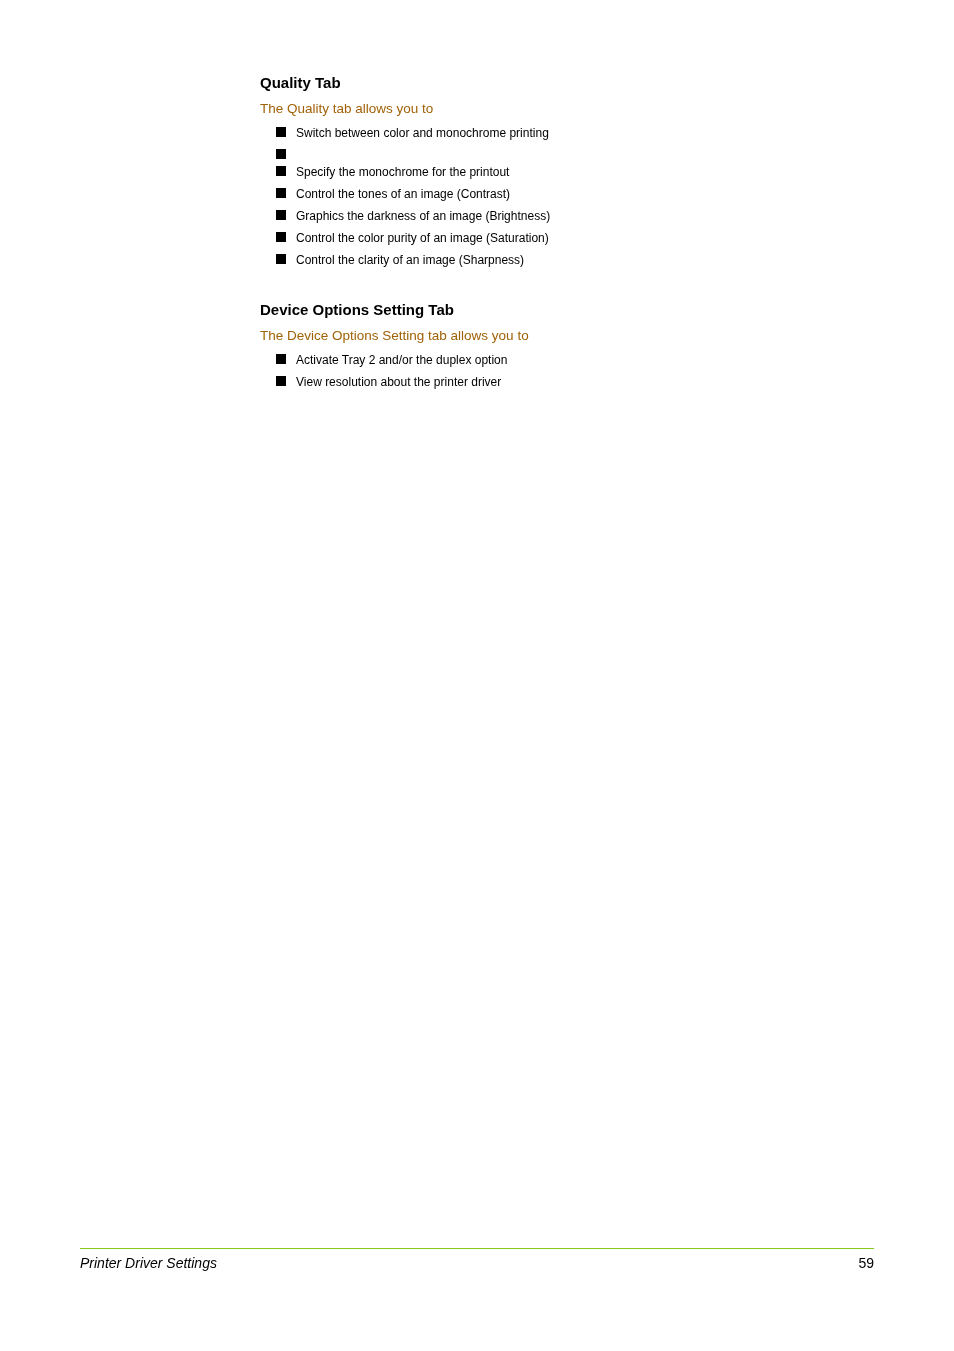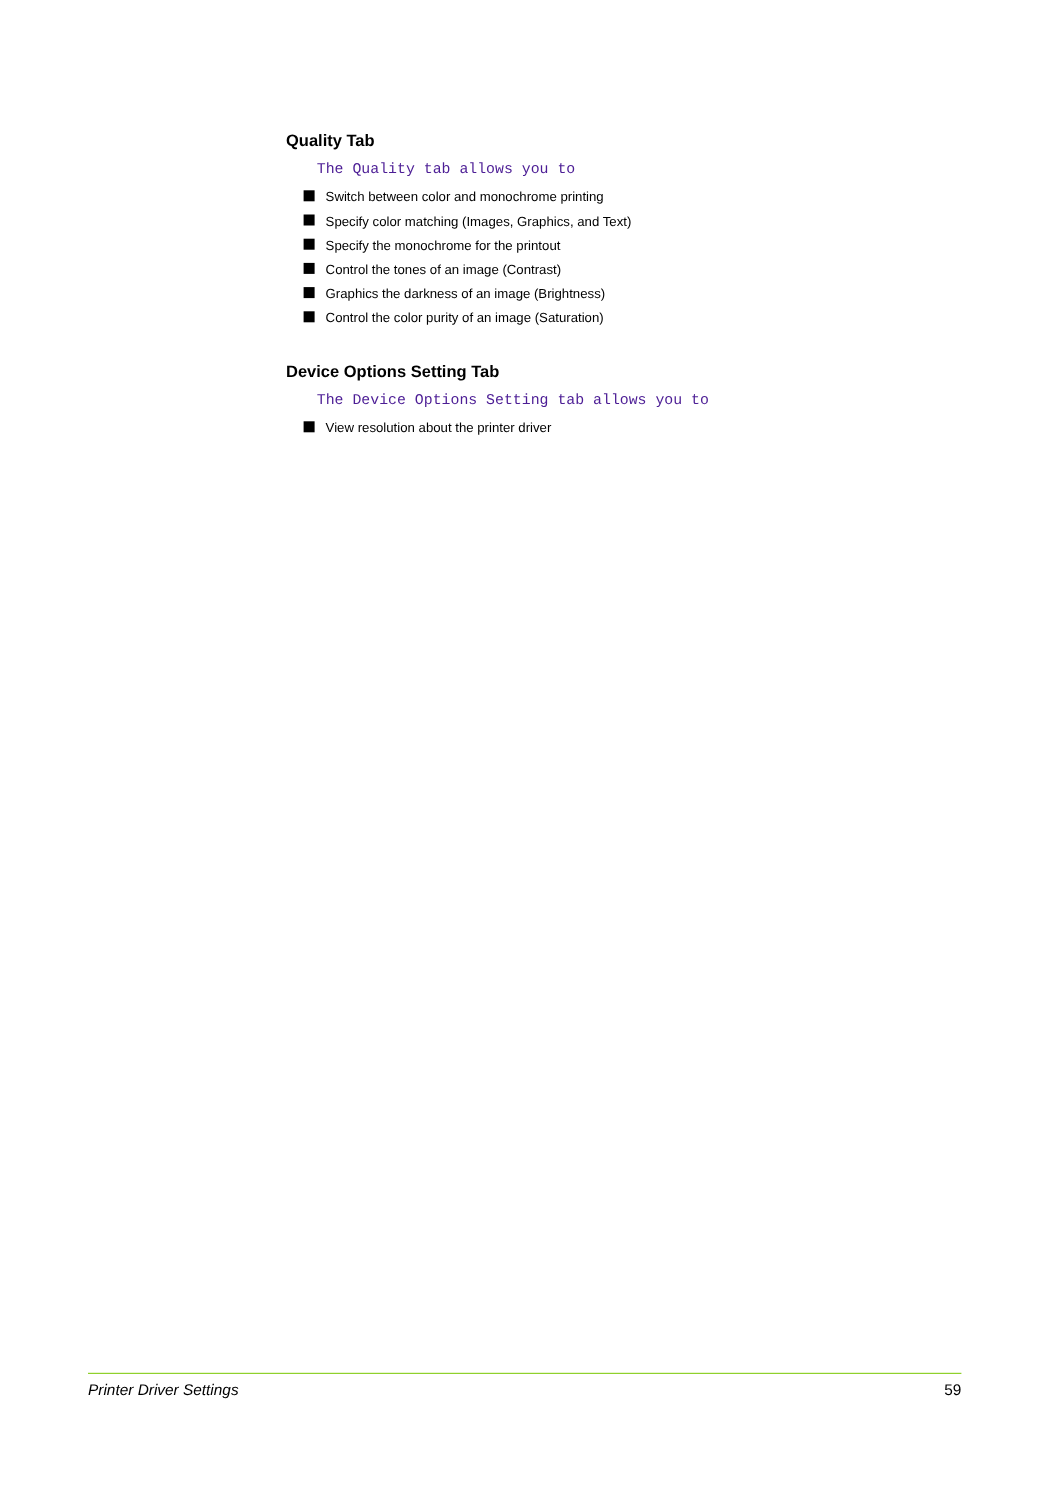--- a/index.html
+++ b/index.html
@@ -14,41 +14,40 @@
       background: #ffffff;
       font-family: Arial, Helvetica, sans-serif;
       font-size: 14px;
       color: #000000;
       position: relative;
     }
 
     .page {
       width: 954px;
       min-height: 1351px;
-      padding: 120px 80px 80px 260px;
+      padding: 74px 80px 80px 260px;
       position: relative;
     }
 
     .section {
       margin-bottom: 32px;
     }
 
     .section-title {
       font-size: 15px;
       font-weight: bold;
       margin-bottom: 10px;
       color: #000000;
     }
 
     .section-intro {
       font-size: 13.5px;
       margin-bottom: 8px;
-      margin-left: 28px;
-      color: #4c1d95;
-      font-family: Liberation Mono, monospace;
+      margin-left: 0;
+      color: #a16207;
     }
 
     .bullet-list {
       list-style: none;
       margin-left: 16px;
     }
 
     .bullet-list li {
       display: flex;
       align-items: flex-start;
@@ -99,45 +98,52 @@
   <div class="section">
     <div class="section-title">Quality Tab</div>
     <div class="section-intro">The Quality tab allows you to</div>
     <ul class="bullet-list">
       <li>
         <span class="bullet-square"></span>
         <span>Switch between color and monochrome printing</span>
       </li>
       <li>
         <span class="bullet-square"></span>
-        <span>Specify color matching (Images, Graphics, and Text)</span>
       </li>
       <li>
         <span class="bullet-square"></span>
         <span>Specify the monochrome for the printout</span>
       </li>
       <li>
         <span class="bullet-square"></span>
         <span>Control the tones of an image (Contrast)</span>
       </li>
       <li>
         <span class="bullet-square"></span>
         <span>Graphics the darkness of an image (Brightness)</span>
       </li>
       <li>
         <span class="bullet-square"></span>
         <span>Control the color purity of an image (Saturation)</span>
       </li>
+      <li>
+        <span class="bullet-square"></span>
+        <span>Control the clarity of an image (Sharpness)</span>
+      </li>
     </ul>
   </div>
 
   <div class="section">
     <div class="section-title">Device Options Setting Tab</div>
     <div class="section-intro">The Device Options Setting tab allows you to</div>
     <ul class="bullet-list">
+      <li>
+        <span class="bullet-square"></span>
+        <span>Activate Tray 2 and/or the duplex option</span>
+      </li>
       <li>
         <span class="bullet-square"></span>
         <span>View resolution about the printer driver</span>
       </li>
     </ul>
   </div>
 
   <div class="footer">
     <span class="footer-text">Printer Driver Settings</span>
     <span class="footer-page">59</span>

